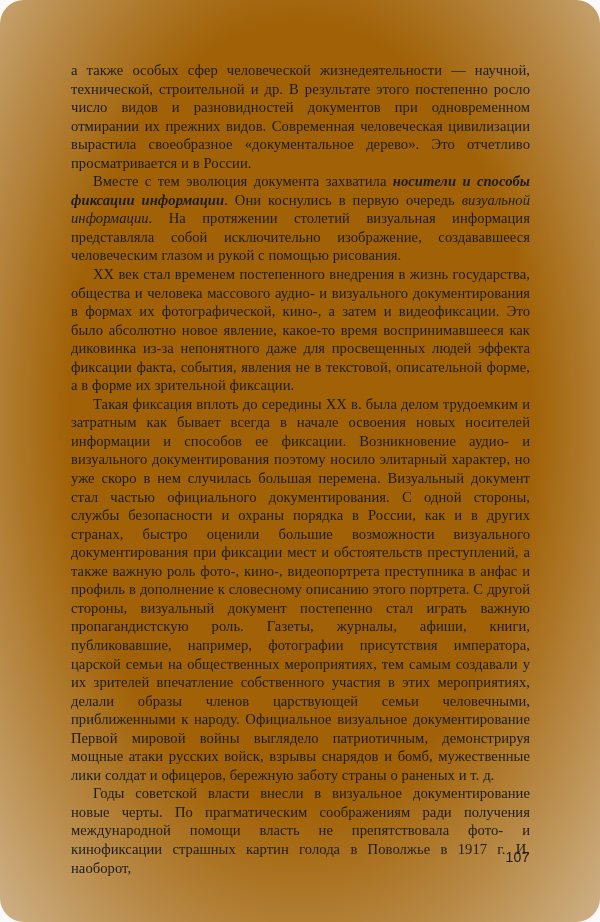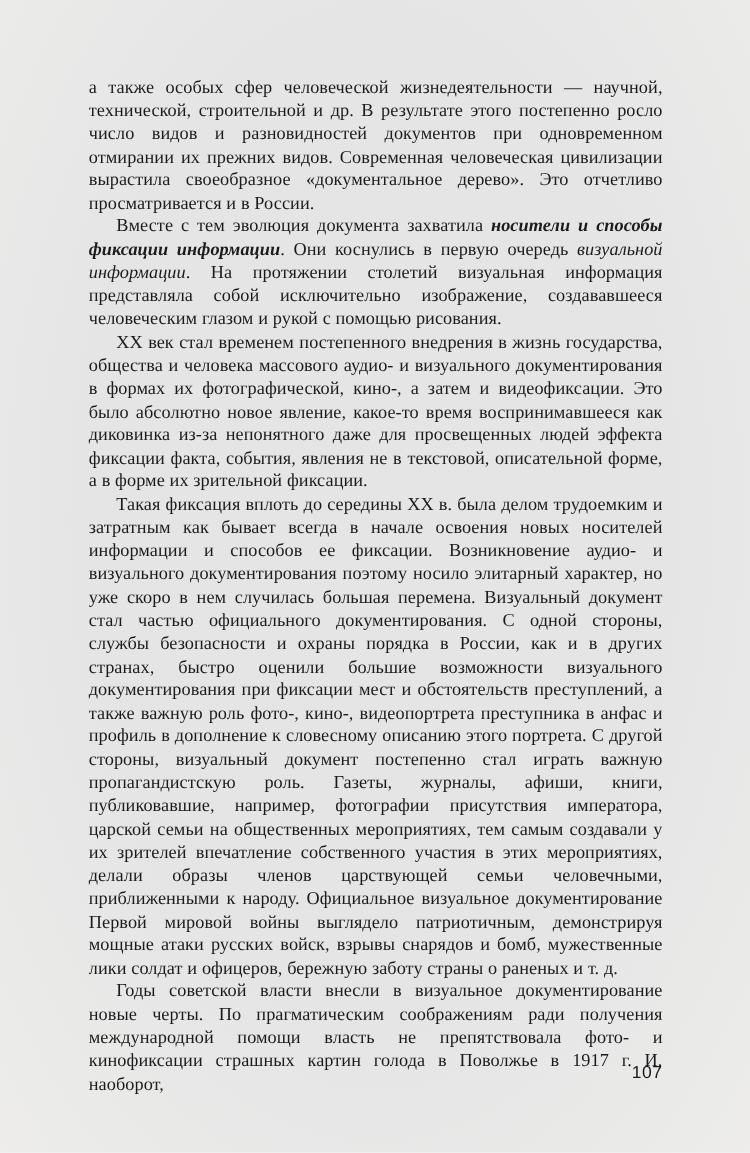--- a/index.html
+++ b/index.html
@@ -15,21 +15,22 @@
     color: #1a1a1a;
     overflow: hidden;
     position: relative;
     -webkit-font-smoothing: antialiased;
   }
 
   
   .page-sheet {
     position: absolute;
     inset: 0;
-    background: #e5e5e5;
+    background: #a16207;
+    border-radius: 24px;
   }
 
   
   .page-sheet::before {
     content: "";
     position: absolute;
     inset: 0;
     background:
       radial-gradient(ellipse at 50% 45%, rgba(255,255,255,0) 55%, rgba(244,243,241,0.55) 100%);
     pointer-events: none;

